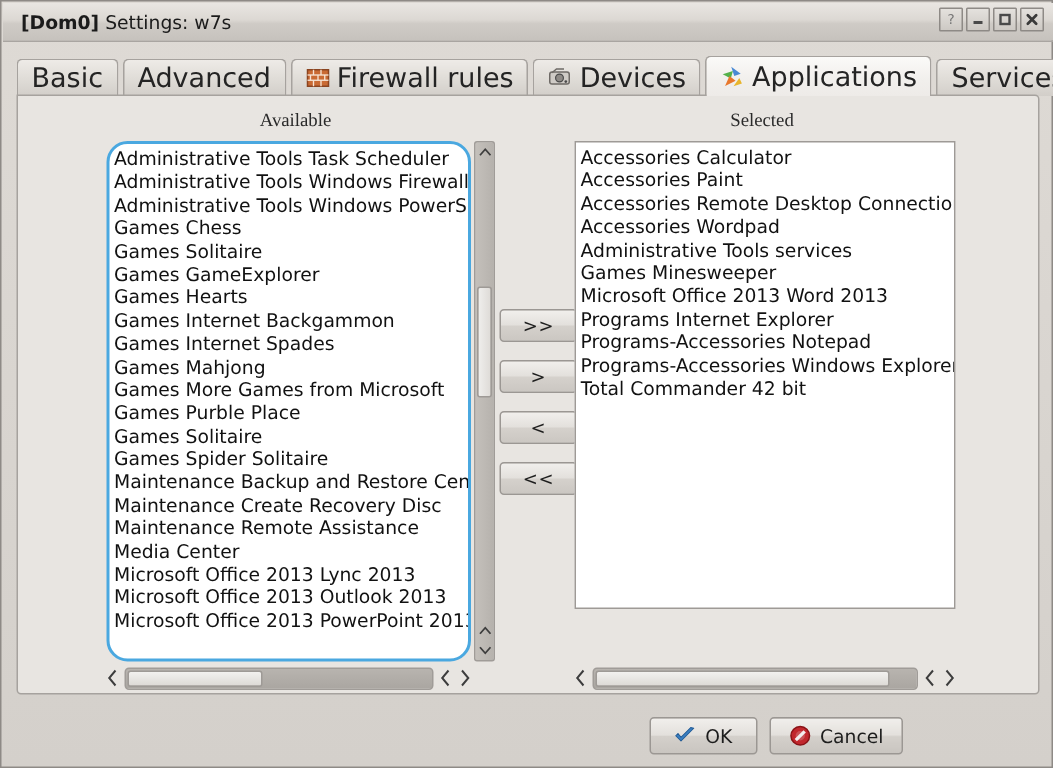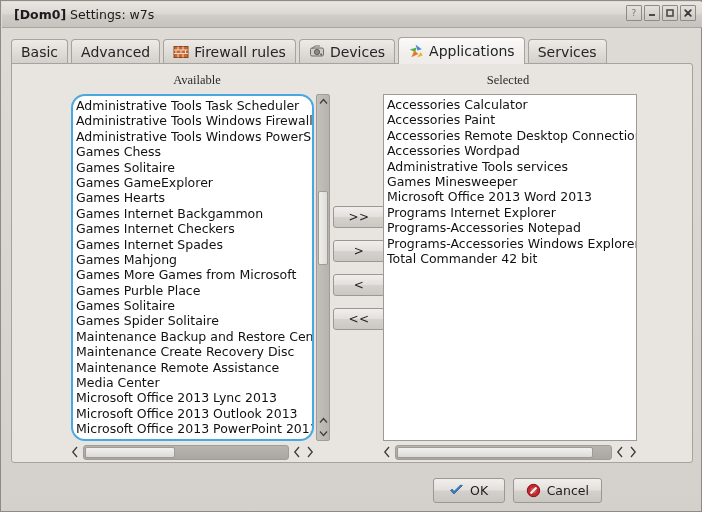--- a/index.html
+++ b/index.html
@@ -58,21 +58,21 @@
   #tabstrip {
     position: absolute; left: 10px; top: 36px;
     height: 27px;
     display: flex; align-items: flex-end;
   }
   .tab {
     height: 25px;
     display: flex; align-items: center;
     padding: 0 9px;
     margin-right: 3px;
-    font-size: 14px;
+    font-size: 18px;
     color: #242424;
     background: linear-gradient(to bottom, #eeebe7 0%, #e0ddd8 50%, #d2cec9 100%);
     border: 1px solid #a6a29e;
     border-bottom: none;
     border-radius: 4px 4px 0 0;
     white-space: nowrap;
     cursor: pointer;
     position: relative;
   }
   .tab.active {
@@ -115,21 +115,21 @@
     overflow: hidden;
   }
   #left-listwrap {
     left: 59px; top: 30px;
     width: 243px; height: 347px;
     border: 2px solid #4aa8e0;
     border-radius: 14px;
   }
   #right-listwrap {
     left: 371px; top: 30px;
-    width: 254px; height: 347px;
+    width: 254px; height: 312px;
     border: 1px solid #9e9a96;
   }
   .listinner {
     position: absolute; left: 0; top: 0;
     width: 100%; height: 100%;
     padding: 2px 0 0 3px;
     overflow: hidden;
   }
   .li {
     font-size: 12.5px;
@@ -346,21 +346,20 @@
     <div class="listwrap" id="left-listwrap">
       <div class="listinner" id="left-list-inner">
           <div class="li">Administrative Tools Task Scheduler</div>
           <div class="li">Administrative Tools Windows Firewall</div>
           <div class="li">Administrative Tools Windows PowerShell</div>
           <div class="li">Games Chess</div>
           <div class="li">Games Solitaire</div>
           <div class="li">Games GameExplorer</div>
           <div class="li">Games Hearts</div>
           <div class="li">Games Internet Backgammon</div>
-          <div class="li">Games Internet Checkers</div>
           <div class="li">Games Internet Spades</div>
           <div class="li">Games Mahjong</div>
           <div class="li">Games More Games from Microsoft</div>
           <div class="li">Games Purble Place</div>
           <div class="li">Games Solitaire</div>
           <div class="li">Games Spider Solitaire</div>
           <div class="li">Maintenance Backup and Restore Center</div>
           <div class="li">Maintenance Create Recovery Disc</div>
           <div class="li">Maintenance Remote Assistance</div>
           <div class="li">Media Center</div>

